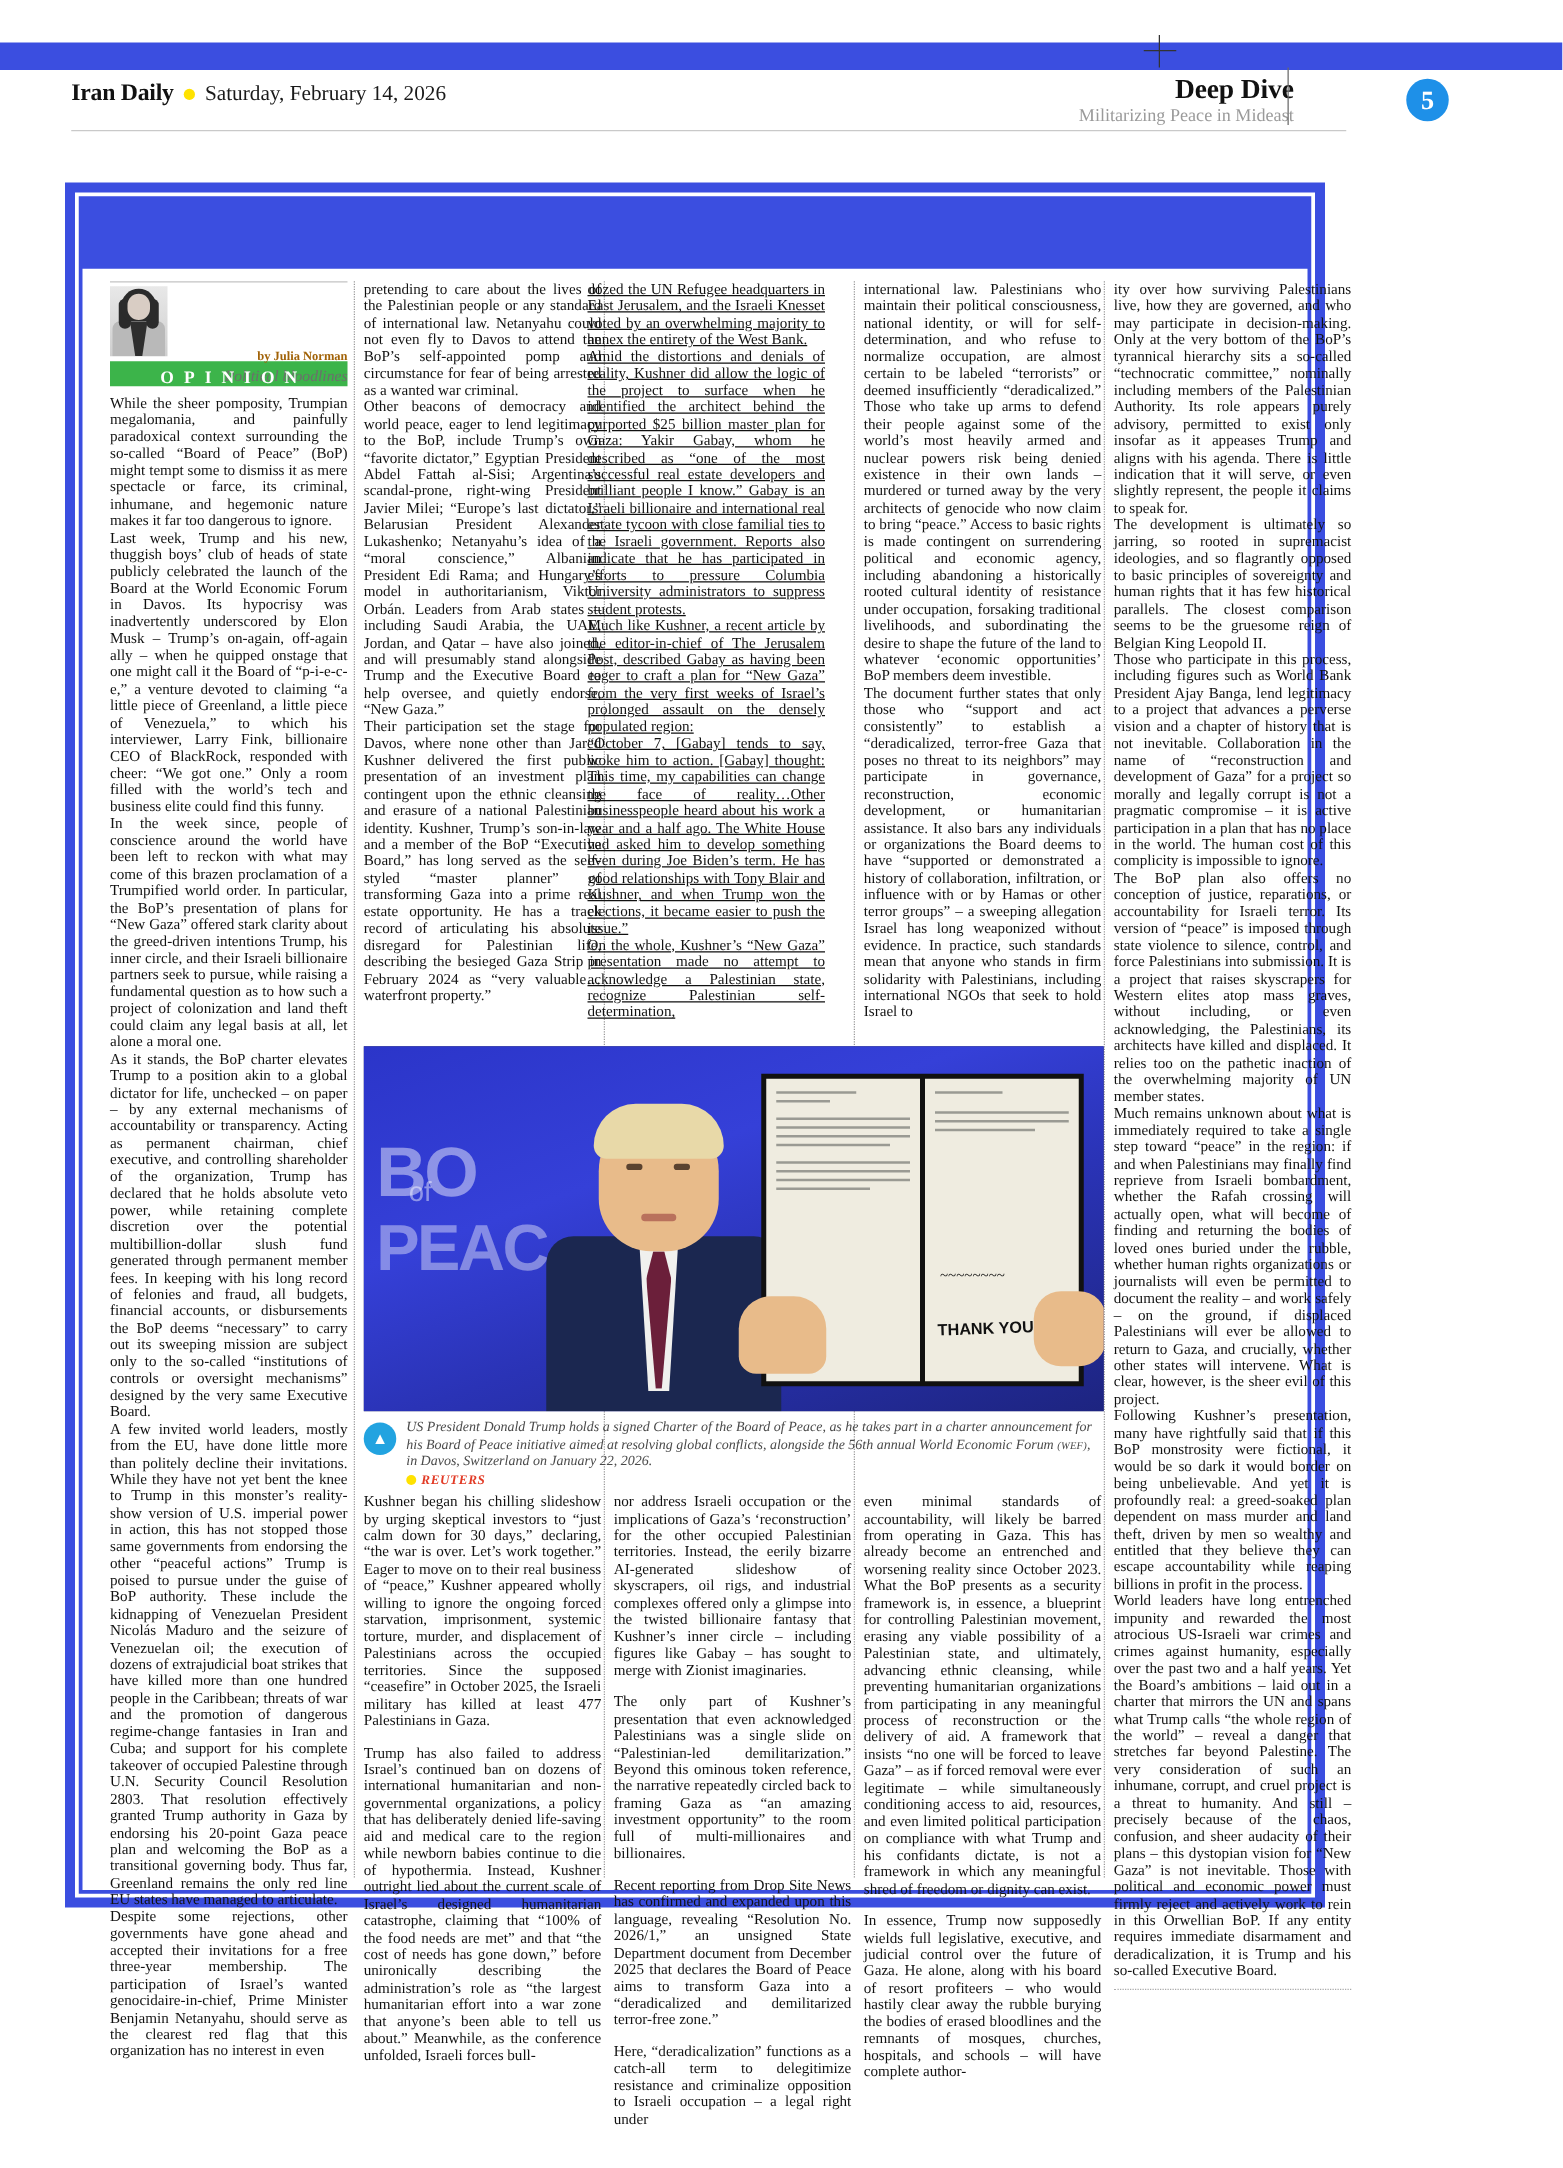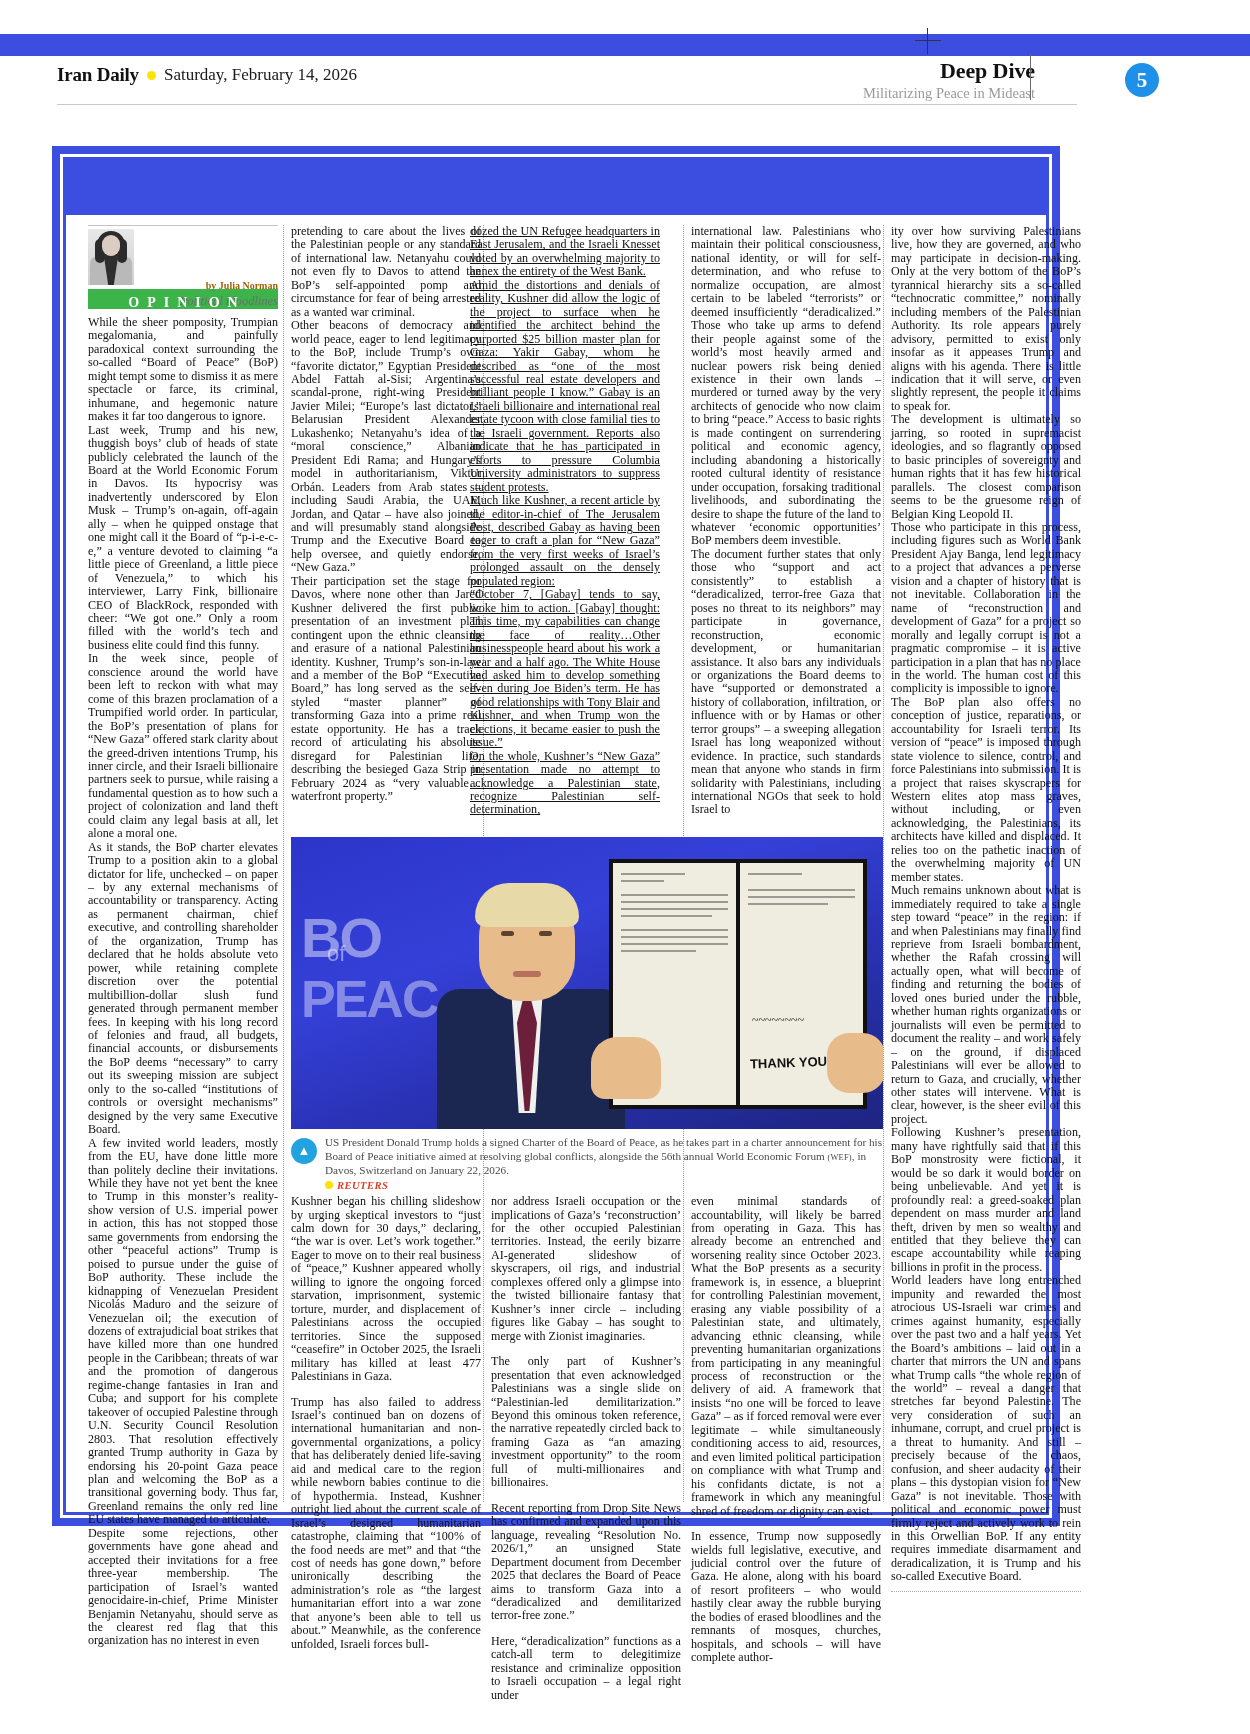--- a/index.html
+++ b/index.html
@@ -294,20 +294,21 @@
   }
   .cap-icon {
     flex: 0 0 26px; width: 26px; height: 26px; border-radius: 50%;
     background: #22a3e0; color: #fff;
     display: flex; align-items: center; justify-content: center;
     font-size: 13px; margin-top: 2px;
   }
   .cap-text {
     flex: 1;
     font-family: "Liberation Serif", serif;
+    font-style: italic;
     font-size: 11.2px; line-height: 13.6px; color: #4a4a4a;
     text-align: left;
   }
   .cap-small { font-size: 8.4px; font-variant: small-caps; letter-spacing: 0.2px;}
   .cap-credit {
     display: flex; align-items: center; gap: 4px; margin-top: 2px;
   }
   .cap-dot {
     width: 8px; height: 8px; border-radius: 50%; background: #ffe200;
   }

